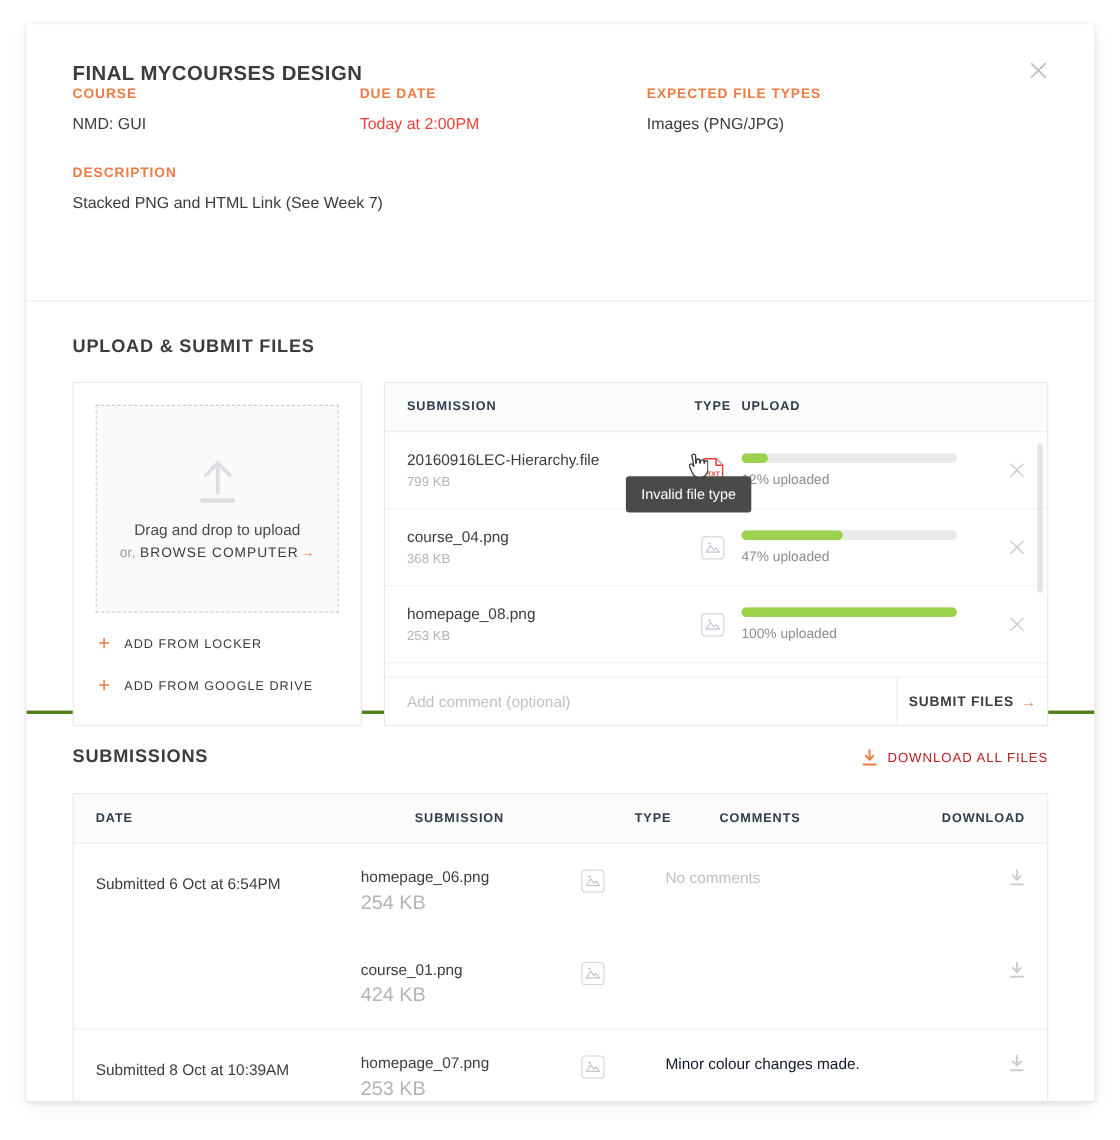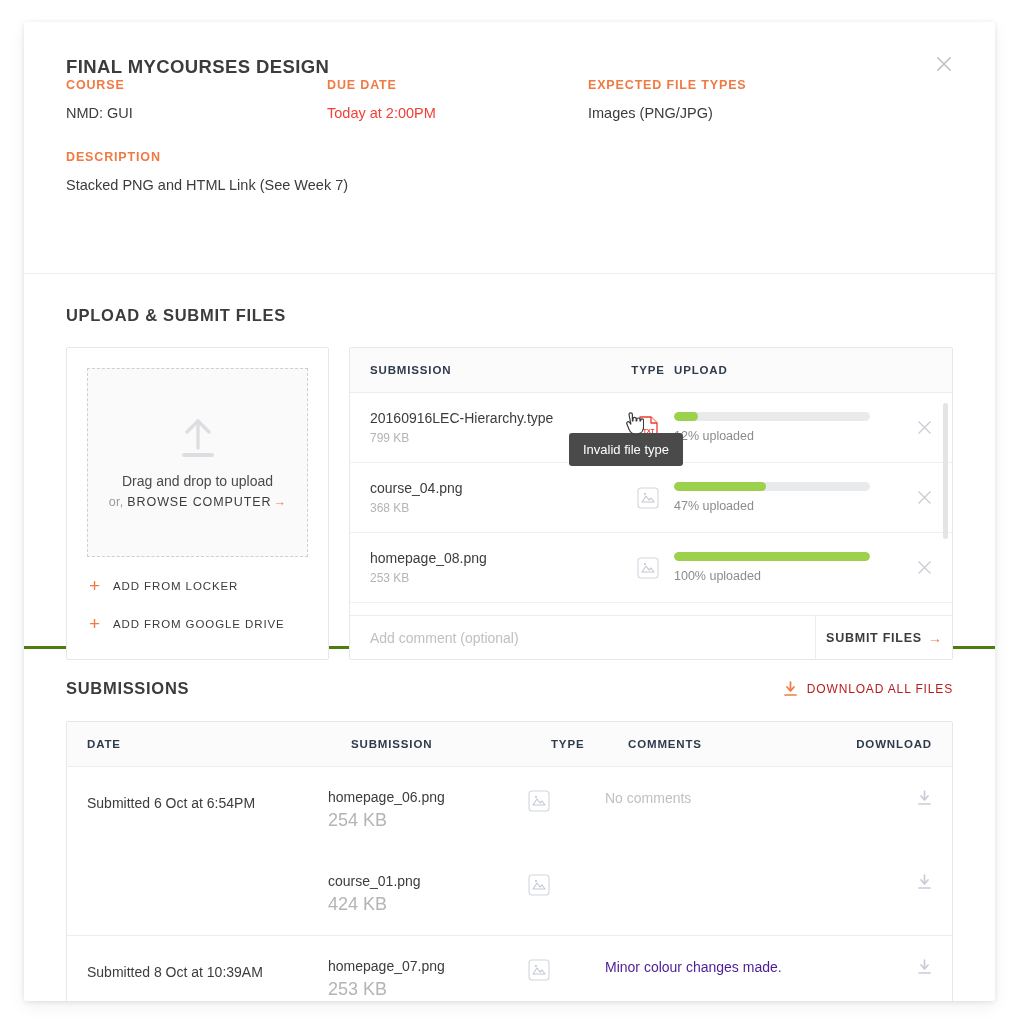--- a/index.html
+++ b/index.html
@@ -325,21 +325,21 @@
     background: #fff;
   }
   .subs-thead {
     display: flex;
     align-items: center;
     height: 45px;
     background: #fbfbfb;
     border-bottom: 1px solid #ededed;
     padding: 0 20px;
   }
-  .sc-date { width: 264px; }
+  .sc-date { width: 290px; }
   .sc-sub  { width: 200px; }
   .sc-type { width: 77px; }
   .sc-com  { flex: 1; }
   .sc-dl   { width: 91px; text-align: right; }
 
   .subs-group {
     display: flex;
     padding: 0 20px;
     border-bottom: 1px solid #ededed;
   }
@@ -353,21 +353,21 @@
   .group-files { flex: 1; }
   .sub-file-row {
     display: flex;
     align-items: flex-start;
     padding: 22px 0 20px 0;
   }
   .sf-name { width: 200px; }
   .sf-fname { font-size: 14px; color: #3c3c3c; }
   .sf-size  { margin-top: 5px; font-size: 18px; color: #b4b4b4; }
   .sf-type  { width: 77px; padding-top: 1px; }
-  .sf-com   { flex: 1; font-size: 14px; color: #4c1d95; padding-top: 1px; }
+  .sf-com   { flex: 1; font-size: 14px; color: #0f172a; padding-top: 1px; }
   .sf-com.empty { color: #c0c0c0; }
   .sf-dl    { width: 91px; display: flex; justify-content: flex-end; padding-top: 1px; cursor: pointer; }
 </style>
 </head>
 <body>
 
 <div id="card">
 
   <div class="header-sec">
     <div class="modal-title">FINAL MYCOURSES DESIGN</div>
@@ -433,21 +433,21 @@
           <div class="th fc-name">SUBMISSION</div>
           <div class="th fc-type">TYPE</div>
           <div class="th fc-up">UPLOAD</div>
           <div class="th fc-x"></div>
         </div>
 
         <div class="files-body">
 
           <div class="file-row">
             <div class="fc-name">
-              <div class="file-name">20160916LEC-Hierarchy.type</div>
+              <div class="file-name">20160916LEC-Hierarchy.file</div>
               <div class="file-size">799 KB</div>
             </div>
             <div class="fc-type type-cell">
               <svg width="19" height="23" viewBox="0 0 19 23">
                 <path d="M1 1 H12 L18 7 V22 H1 Z" fill="#ffffff" stroke="#ed3a31" stroke-width="1.3" stroke-linejoin="round"></path>
                 <path d="M12 1 L12 7 L18 7" fill="#ffffff" stroke="#ed3a31" stroke-width="1.3" stroke-linejoin="round"></path>
                 <text x="4" y="17" font-family="Liberation Sans, sans-serif" font-size="6" font-weight="bold" fill="#ed3a31">TXT</text>
               </svg>
             </div>
             <div class="fc-up">

